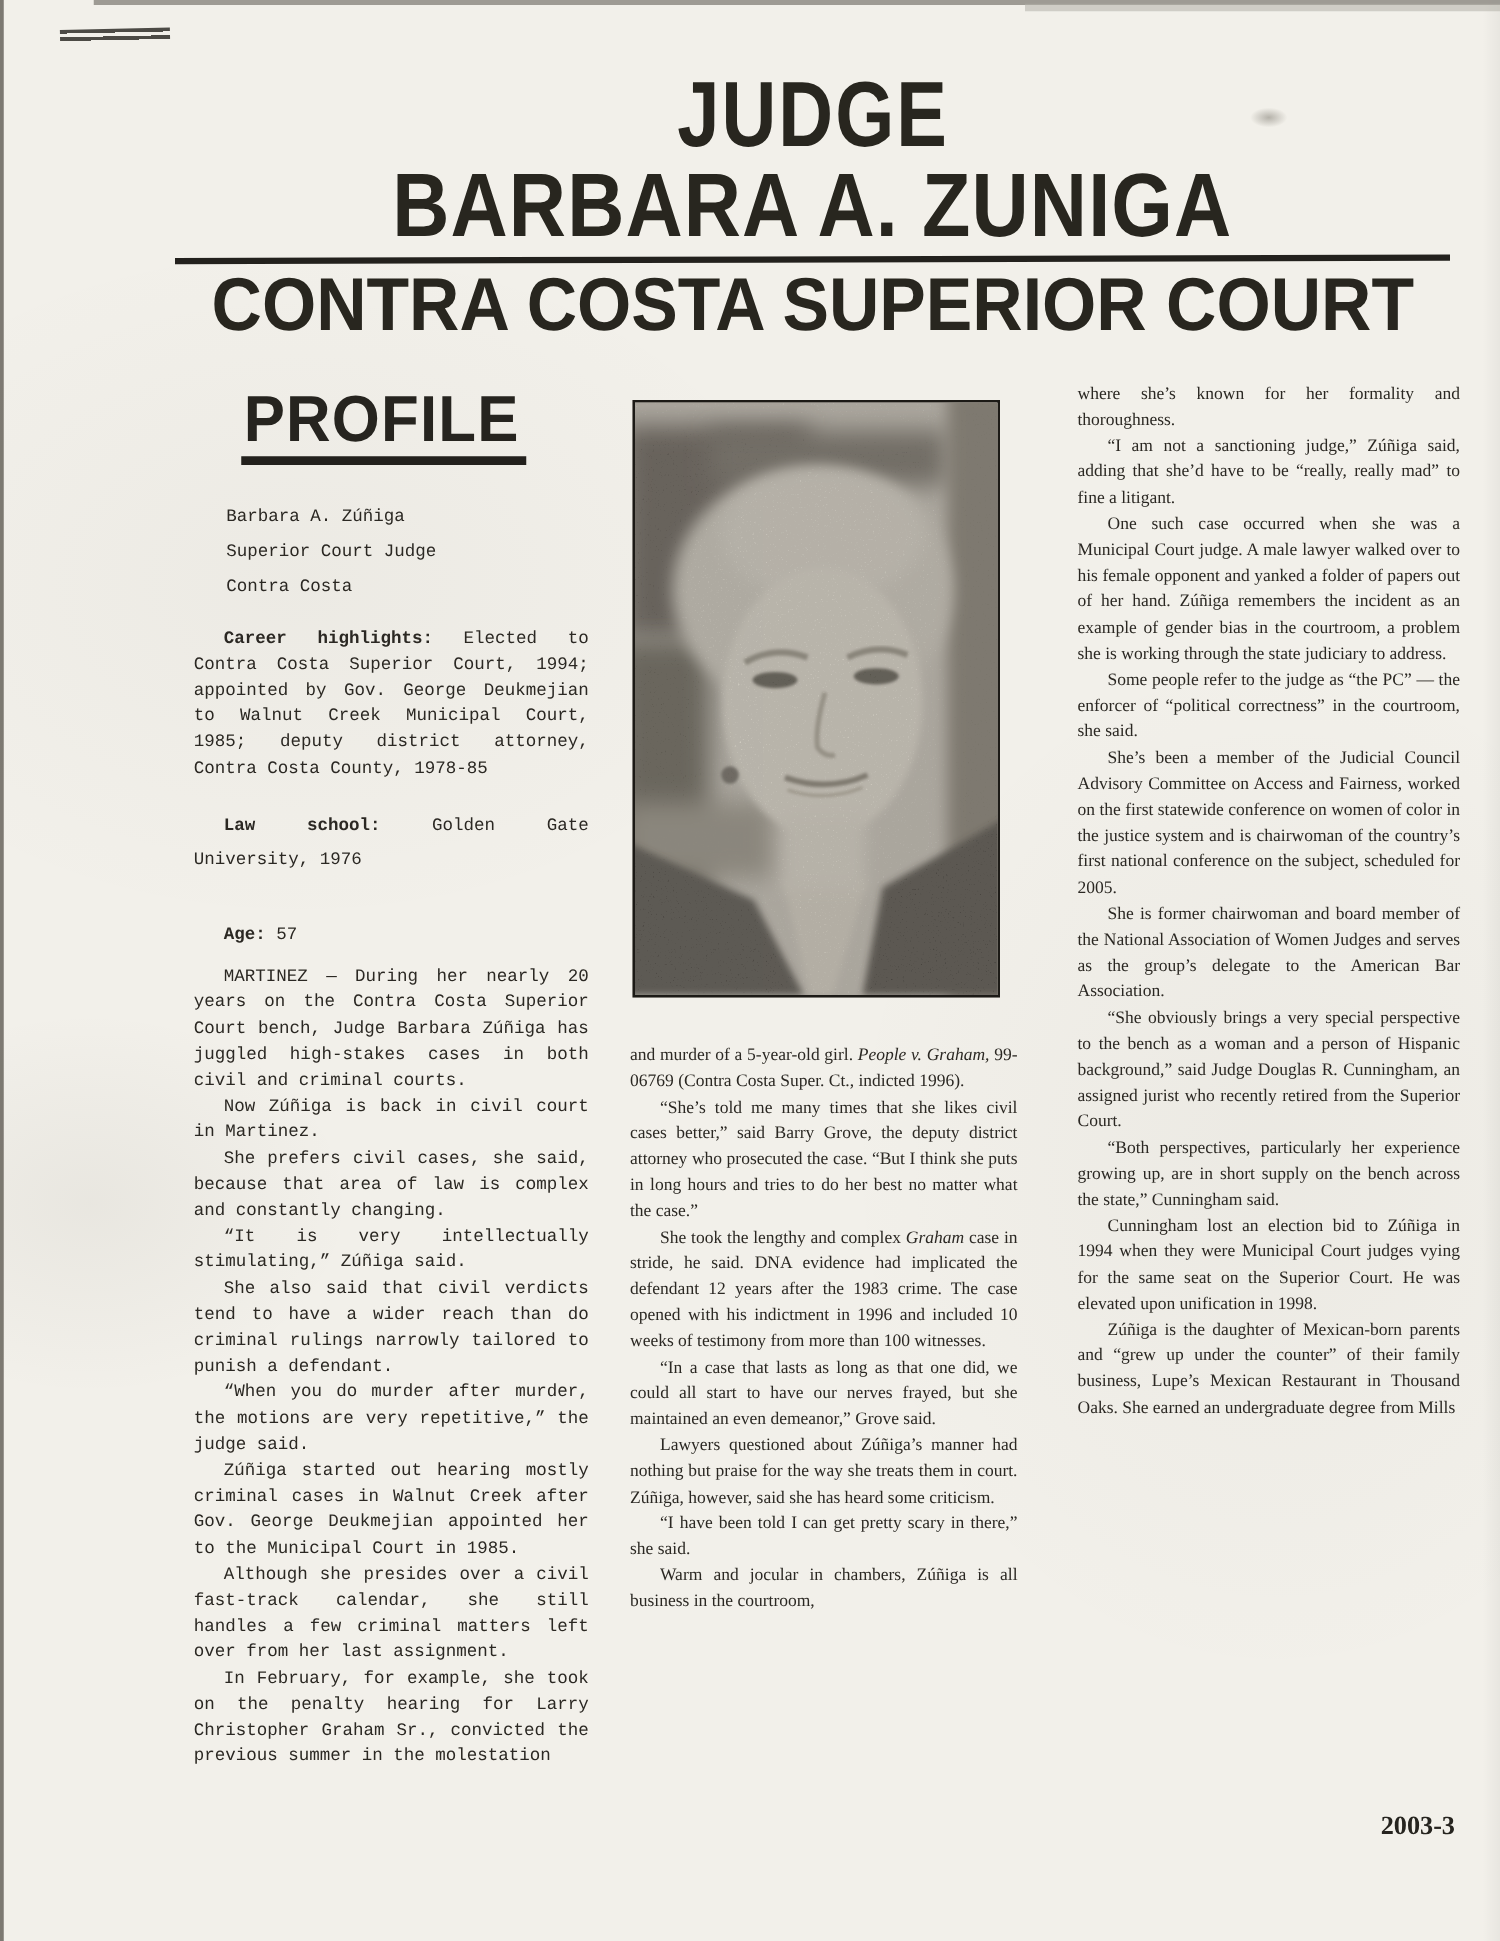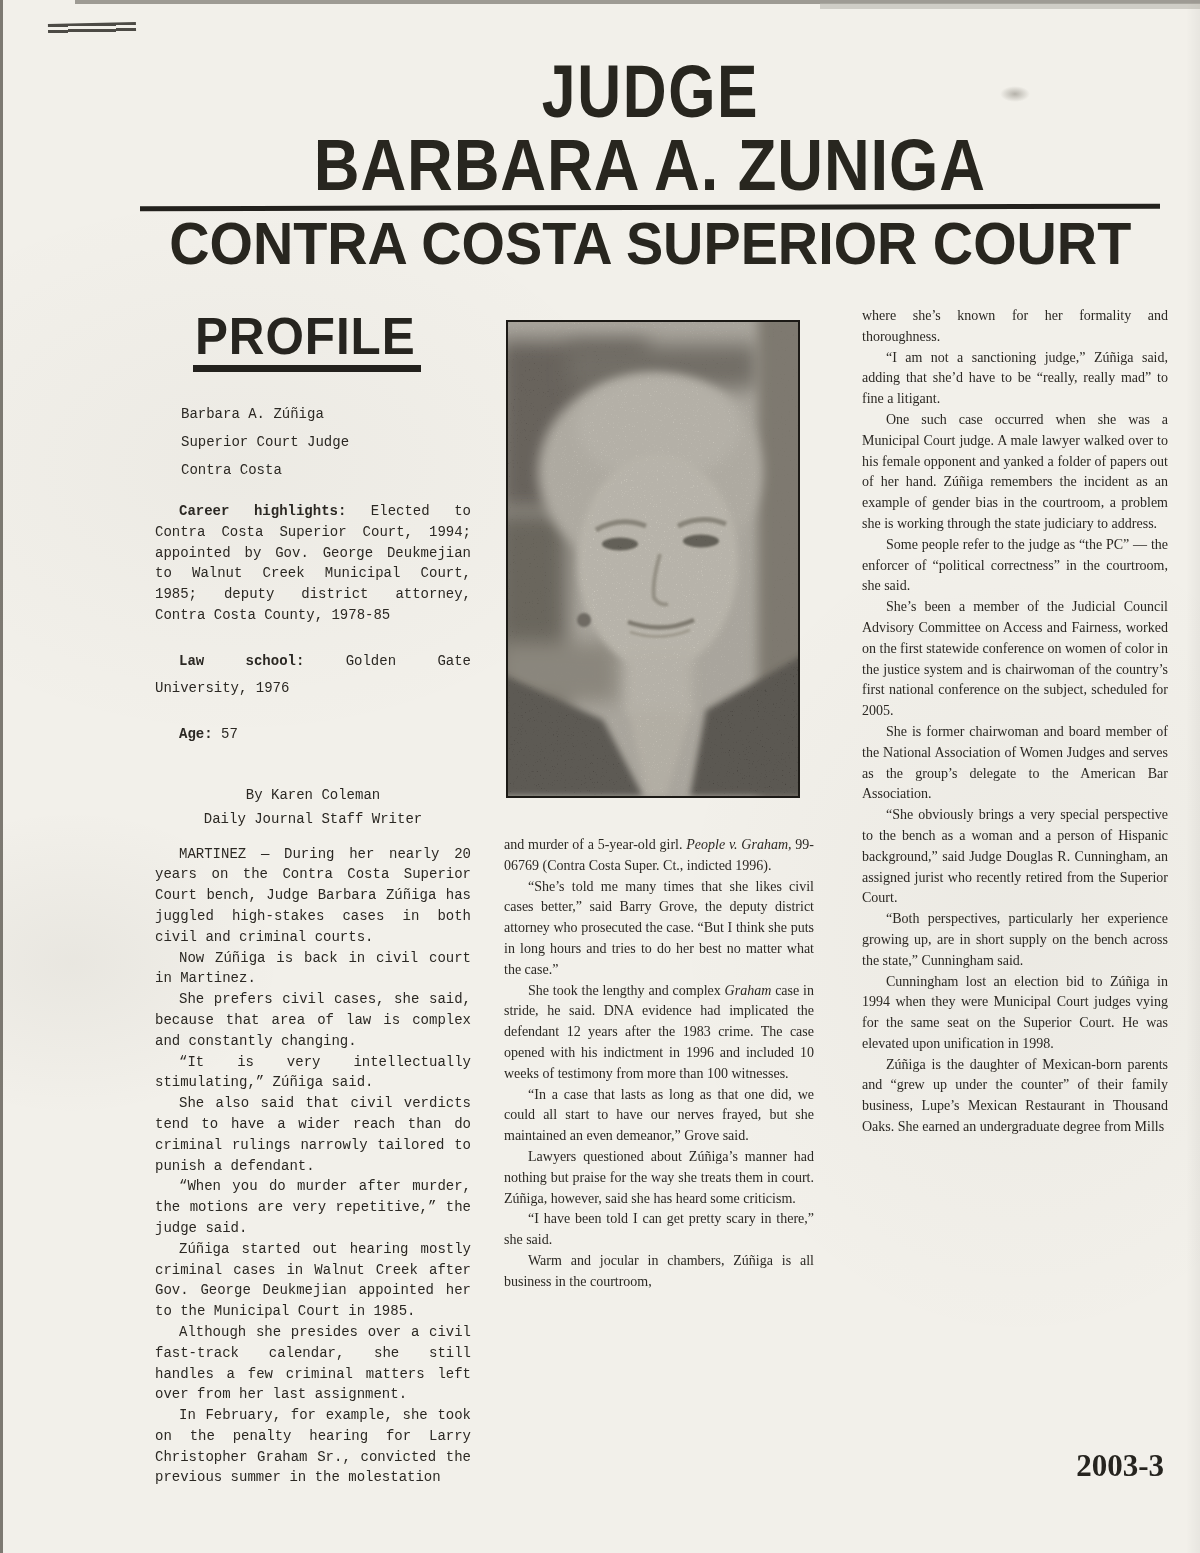--- a/index.html
+++ b/index.html
@@ -50,37 +50,37 @@
   .col{position:absolute;font-size:14px;line-height:20.8px;}
   .col1{left:155px;top:400px;width:316px;font-family:Liberation Mono, monospace;}
   .col2-text{left:504px;top:831px;width:310px;}
   .col3{left:862px;top:306px;width:306px;}
 
   .bio{padding-left:26px;line-height:28px;}
   .bio div{white-space:nowrap;}
   .info-para{margin:0;text-indent:24px;text-align:justify;}
   .info-career{margin-top:17px;}
   .info-law{margin-top:22px;line-height:27px;}
-  .info-age{margin-top:22px;}
+  .info-age{margin-top:36px;}
   .b{font-weight:bold;}
 
   .byline{margin-top:38px;text-align:center;line-height:24px;}
 
   .article{margin-top:13px;}
   .para{margin:0;text-indent:24px;text-align:justify;}
   .para.noindent{text-indent:0;}
   .para i{font-style:italic;}
 
   
   .photo{position:absolute;left:506px;top:320px;width:290px;height:474px;
     border:2px solid #1c1a16;background:#ccc7bf;overflow:hidden;}
   .photo svg{display:block;width:100%;height:100%;}
 
   .page-number{position:absolute;right:36px;top:1448px;
-    font-family:"Liberation Serif", serif;font-weight:bold;font-size:31px;color:#26241f;}
+    font-family:"Liberation Serif", serif;font-weight:bold;font-size:21px;color:#26241f;}
 </style>
 </head>
 <body>
 
 <div class="page">
 
   <div class="left-edge"></div>
   <div class="top-band"></div>
   <div class="top-band2"></div>
   <div class="staple-mark"></div>
@@ -97,24 +97,20 @@
 
   <div class="col col1">
     <div class="bio">
       <div>Barbara A. Zúñiga</div>
       <div>Superior Court Judge</div>
       <div>Contra Costa</div>
     </div>
     <p class="info-para info-career"><span class="b">Career highlights:</span><span> Elected to Contra Costa Superior Court, 1994; appointed by Gov. George Deukmejian to Walnut Creek Municipal Court, 1985; deputy district attorney, Contra Costa County, 1978-85</span></p>
     <p class="info-para info-law"><span class="b">Law school:</span><span> Golden Gate University, 1976</span></p>
     <p class="info-para info-age"><span class="b">Age:</span><span> 57</span></p>
-    <div class="byline">
-      <div>By Karen Coleman</div>
-      <div>Daily Journal Staff Writer</div>
-    </div>
     <div class="article" id="article-col-left">
         <p class="para"><span>MARTINEZ — During her nearly 20 years on the Contra Costa Superior Court bench, Judge Barbara Zúñiga has juggled high-stakes cases in both civil and criminal courts.</span></p>
         <p class="para"><span>Now Zúñiga is back in civil court in Martinez.</span></p>
         <p class="para"><span>She prefers civil cases, she said, because that area of law is complex and constantly changing.</span></p>
         <p class="para"><span>“It is very intellectually stimulating,” Zúñiga said.</span></p>
         <p class="para"><span>She also said that civil verdicts tend to have a wider reach than do criminal rulings narrowly tailored to punish a defendant.</span></p>
         <p class="para"><span>“When you do murder after murder, the motions are very repetitive,” the judge said.</span></p>
         <p class="para"><span>Zúñiga started out hearing mostly criminal cases in Walnut Creek after Gov. George Deukmejian appointed her to the Municipal Court in 1985.</span></p>
         <p class="para"><span>Although she presides over a civil fast-track calendar, she still handles a few criminal matters left over from her last assignment.</span></p>
         <p class="para"><span>In February, for example, she took on the penalty hearing for Larry Christopher Graham Sr., convicted the previous summer in the molestation</span></p>

